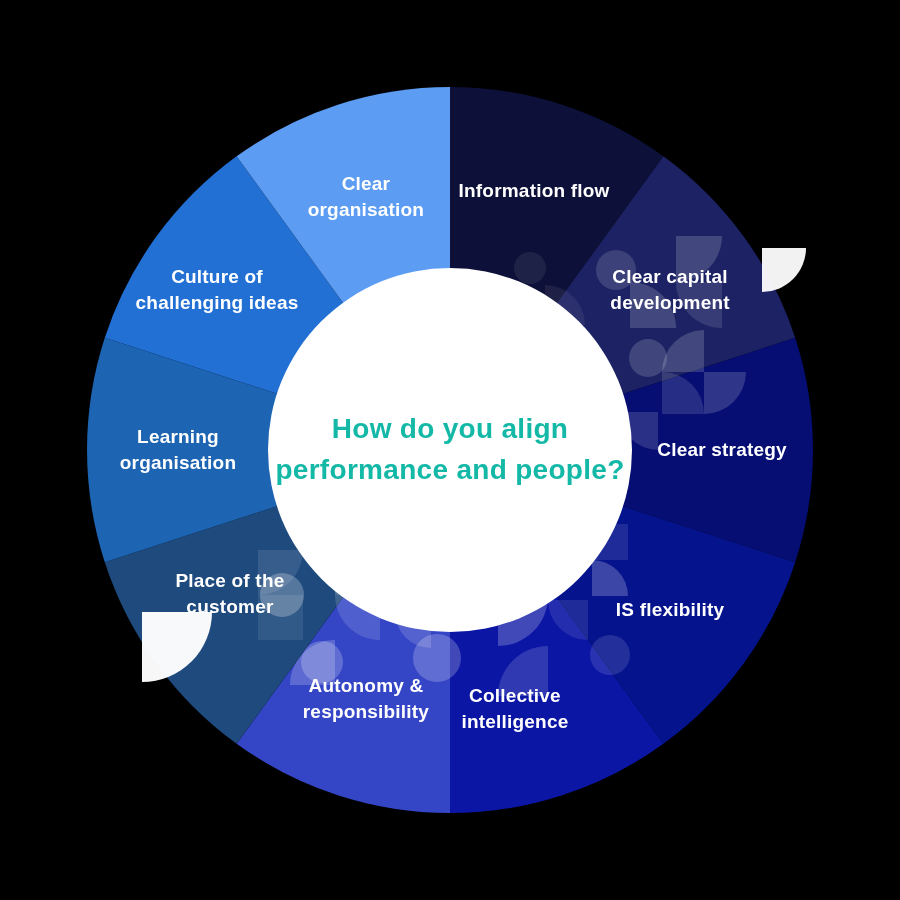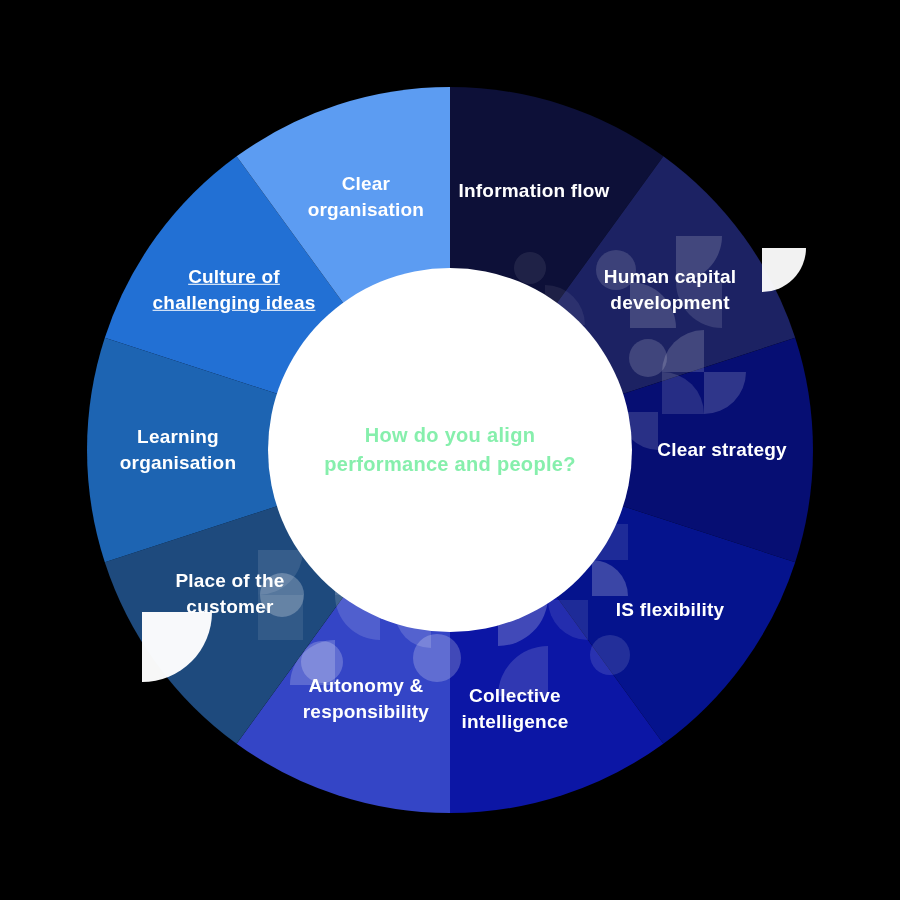--- a/index.html
+++ b/index.html
@@ -10,22 +10,22 @@
   }
   .stage svg{position:absolute;left:0;top:0;}
   .seg-label{
     position:absolute;transform:translate(-50%,-50%);
     color:#fff;font-weight:bold;font-size:19px;line-height:1.38;
     text-align:center;white-space:pre-line;width:210px;
     letter-spacing:.2px;pointer-events:none;
   }
   .center-text{
     position:absolute;left:450px;top:450px;transform:translate(-50%,-50%);
-    width:370px;text-align:center;color:#86efac;font-weight:bold;
-    font-size:20px;line-height:1.45;white-space:pre-line;letter-spacing:.3px;
+    width:370px;text-align:center;color:#14b8a6;font-weight:bold;
+    font-size:28px;line-height:1.45;white-space:pre-line;letter-spacing:.3px;
   }
 </style>
 </head>
 <body>
 
 <div class="stage">
   <svg id="wheel-svg" width="900" height="900" viewBox="0 0 900 900">
       <defs>
         <clipPath id="wheelClip">
           <circle cx="450" cy="450" r="363"></circle>
@@ -73,32 +73,32 @@
         <path d="M0 36 L0 0 A 36 36 0 0 1 36 36 Z" fill="#ffffff" opacity="0.16" transform="translate(395,612) rotate(180 18 18)"></path>
       </g>
       <g>
         <path d="M0 44 L0 0 A 44 44 0 0 1 44 44 Z" fill="#ffffff" opacity="0.95" transform="translate(762,248) rotate(90 22 22)"></path>
         <path d="M0 70 L0 0 A 70 70 0 0 1 70 70 Z" fill="#ffffff" opacity="0.97" transform="translate(142,612) rotate(90 35 35)"></path>
       </g>
       <circle cx="450" cy="450" r="182" fill="#ffffff"></circle>
     </svg>
   <div id="labels">
       <div class="seg-label" style="left: 534.053px; top: 191.313px;">Information flow</div>
-      <div class="seg-label" style="left: 670.053px; top: 290.122px;">Human capital
+      <div class="seg-label" style="left: 670.053px; top: 290.122px;">Clear capital
 development</div>
       <div class="seg-label" style="left: 722px; top: 450px; text-align: center;">Clear strategy</div>
       <div class="seg-label" style="left: 670.053px; top: 609.878px;">IS flexibility</div>
       <div class="seg-label" style="left: 515px; top: 708.687px;">Collective
 intelligence</div>
       <div class="seg-label" style="left: 365.947px; top: 699px;">Autonomy &amp;
 responsibility</div>
       <div class="seg-label" style="left: 229.947px; top: 594px;">Place of the
 customer</div>
       <div class="seg-label" style="left: 178px; top: 450px;">Learning
 organisation</div>
-      <div class="seg-label" style="left: 234px; top: 290.122px; text-decoration: underline;">Culture of
+      <div class="seg-label" style="left: 217px; top: 290.122px;">Culture of
 challenging ideas</div>
       <div class="seg-label" style="left: 365.947px; top: 197px;">Clear
 organisation</div>
     </div>
   <div class="center-text">How do you align
 performance and people?</div>
 </div>
 
 </body></html>

